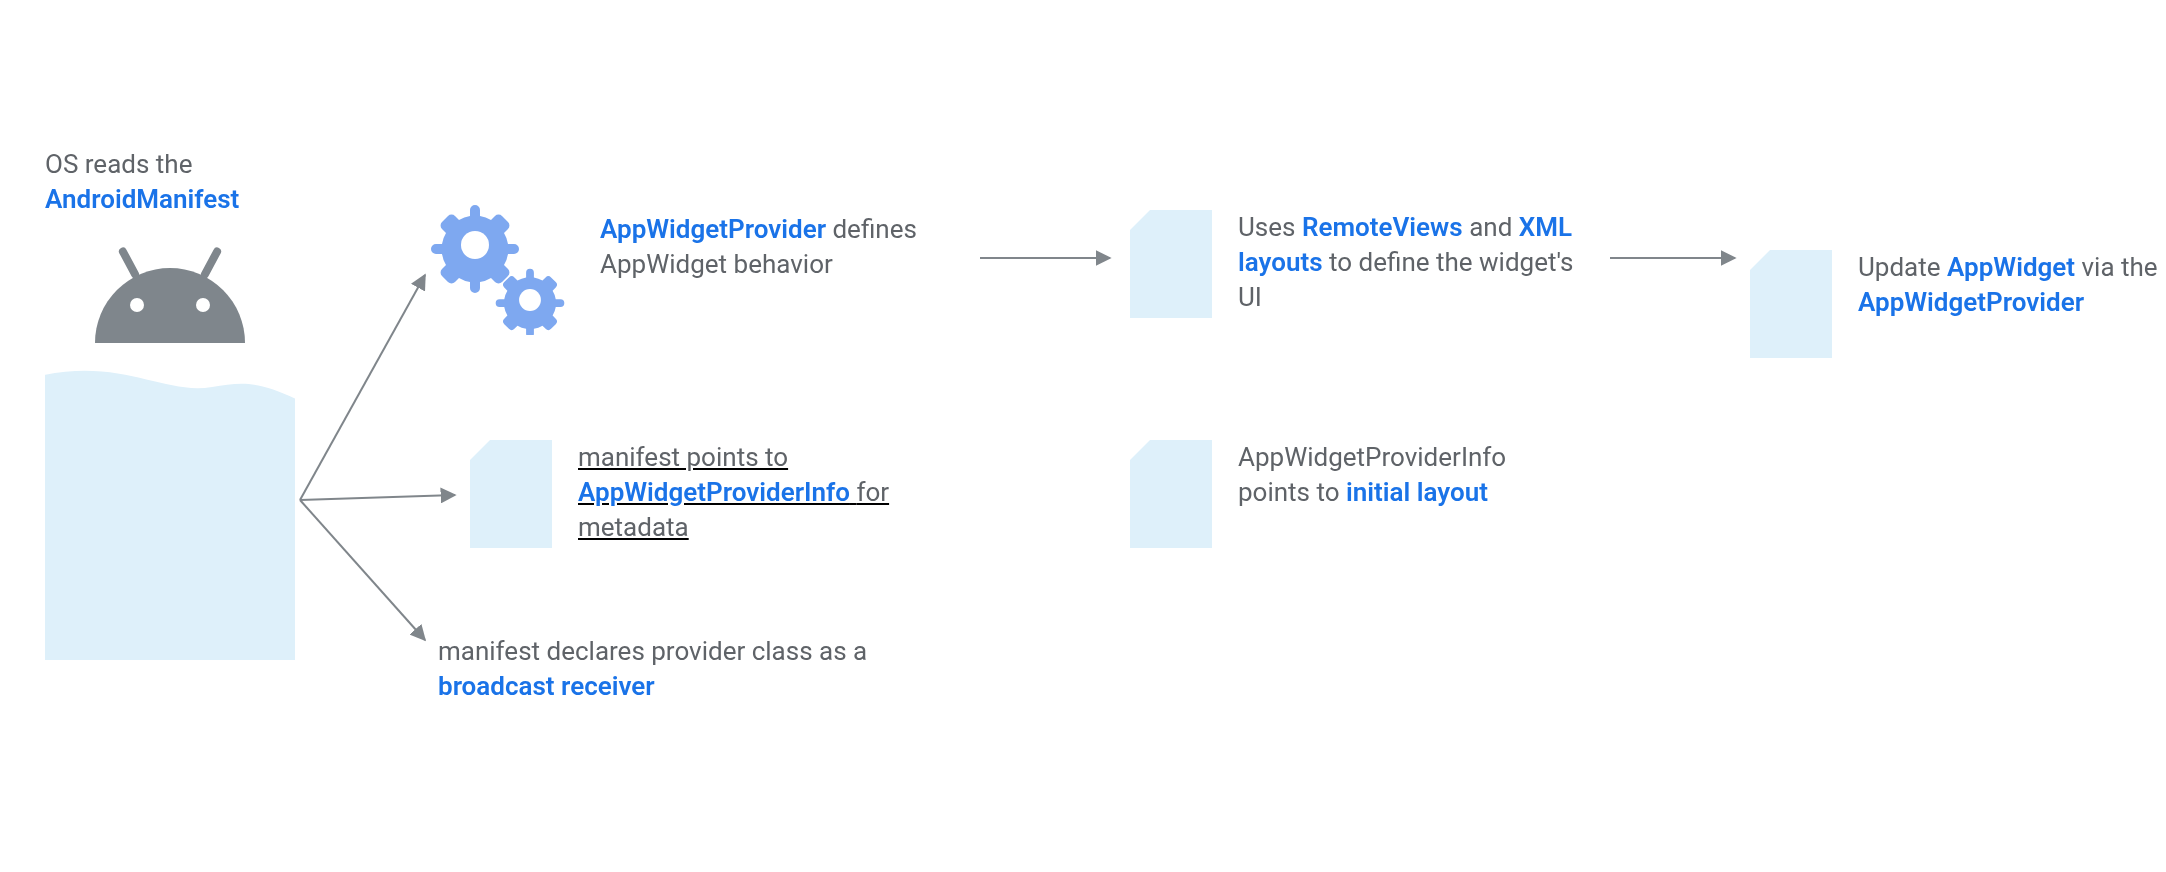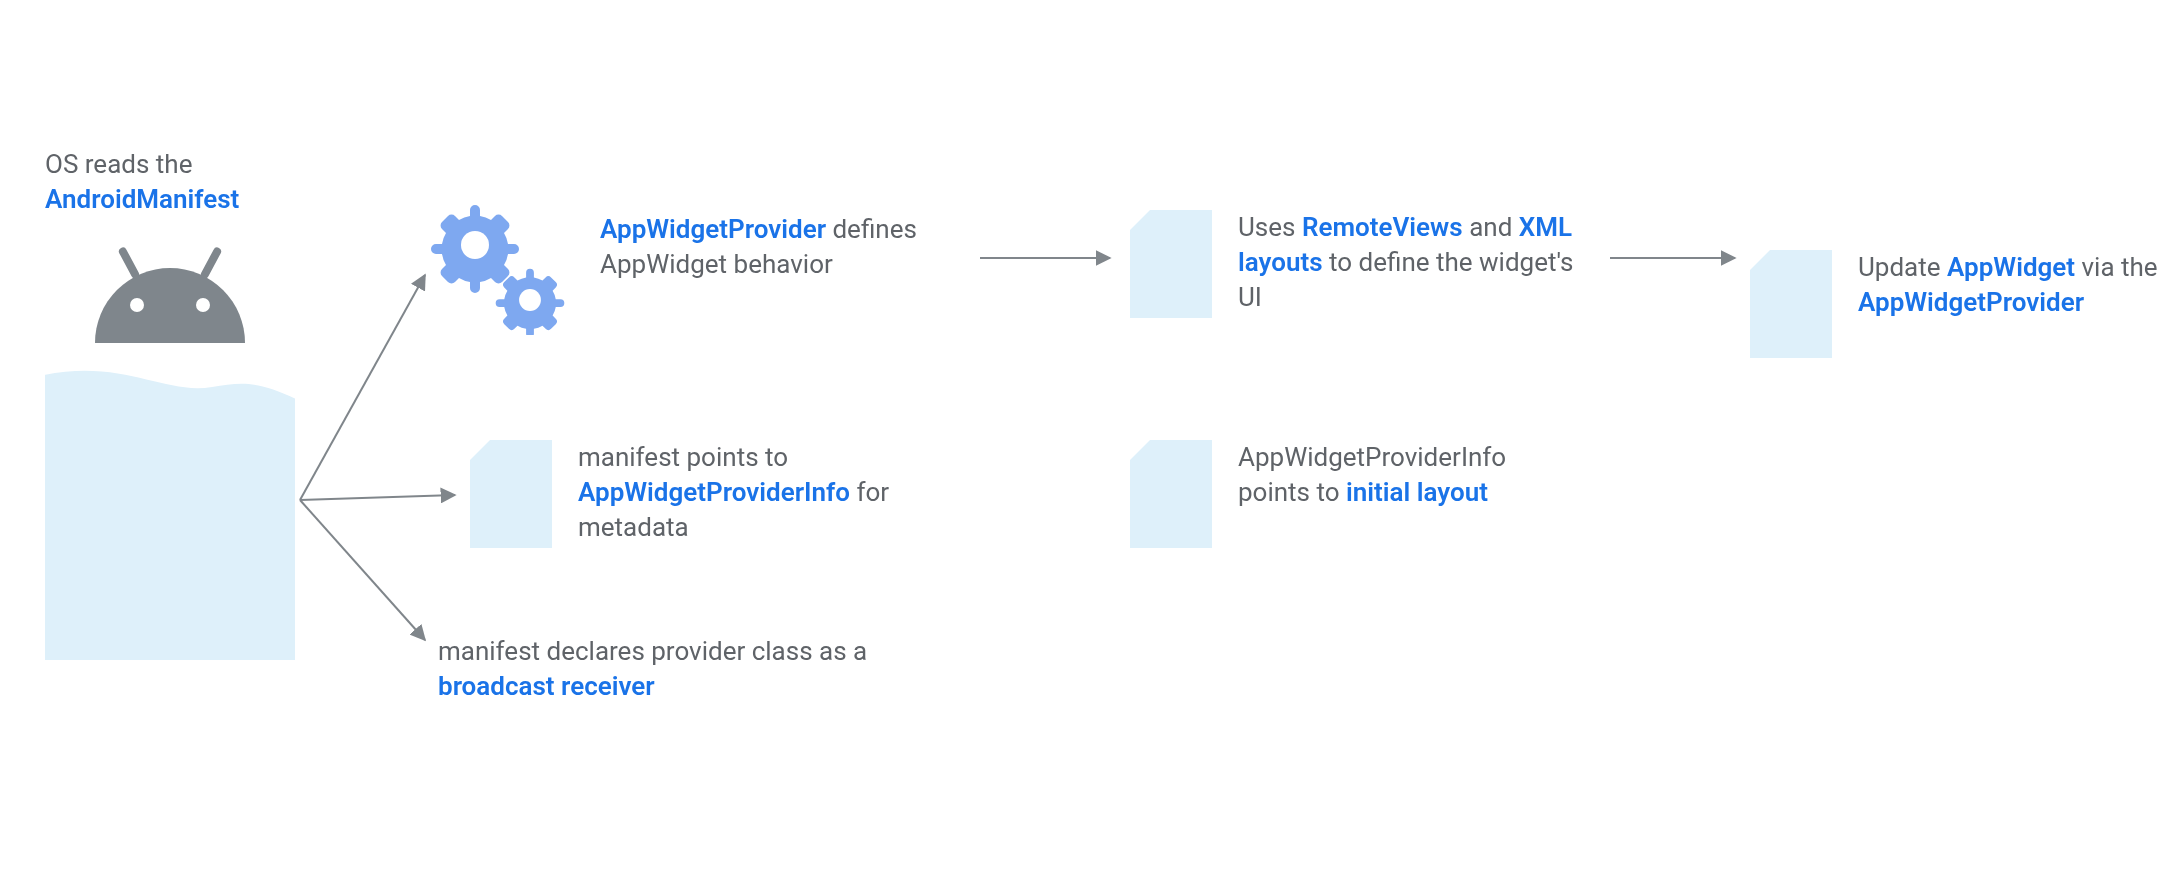--- a/index.html
+++ b/index.html
@@ -67,21 +67,21 @@
       </g>
     </g>
   </svg>
 </div>
 
 <div class="node txt" style="left:600px;top:212px;">
   <span class="hl">AppWidgetProvider</span>
   <span class="gray">defines AppWidget behavior</span>
 </div>
 
-<div class="node row" style="left:470px;top:440px;">
+<div class="node row" style="left:470px;top:440px;text-decoration:underline;">
   <div class="sfile"></div>
   <div class="txt gray">
     <span>manifest points to </span>
     <span class="hl">AppWidgetProviderInfo</span>
     <span> for metadata</span>
   </div>
 </div>
 
 <div class="node gray" style="left:438px;top:634px;max-width:520px;">
   <span>manifest declares provider class as a </span>

